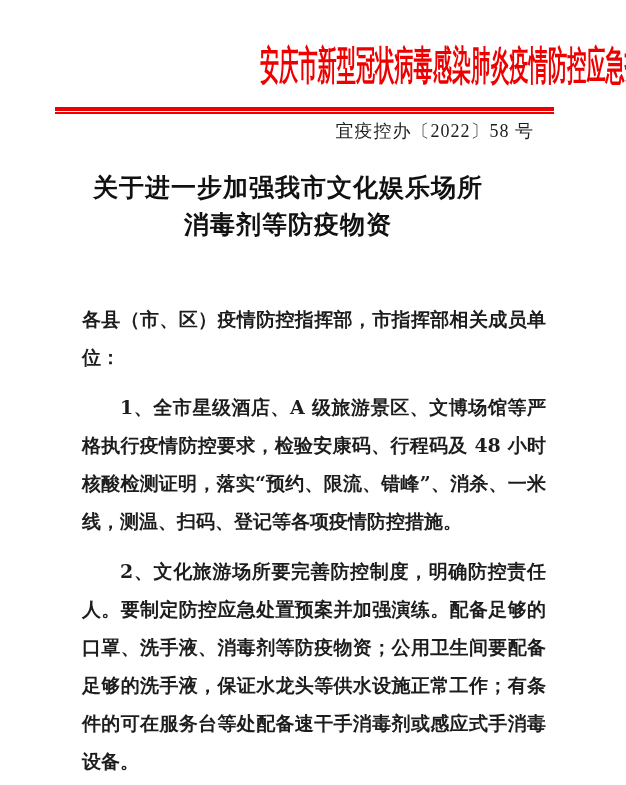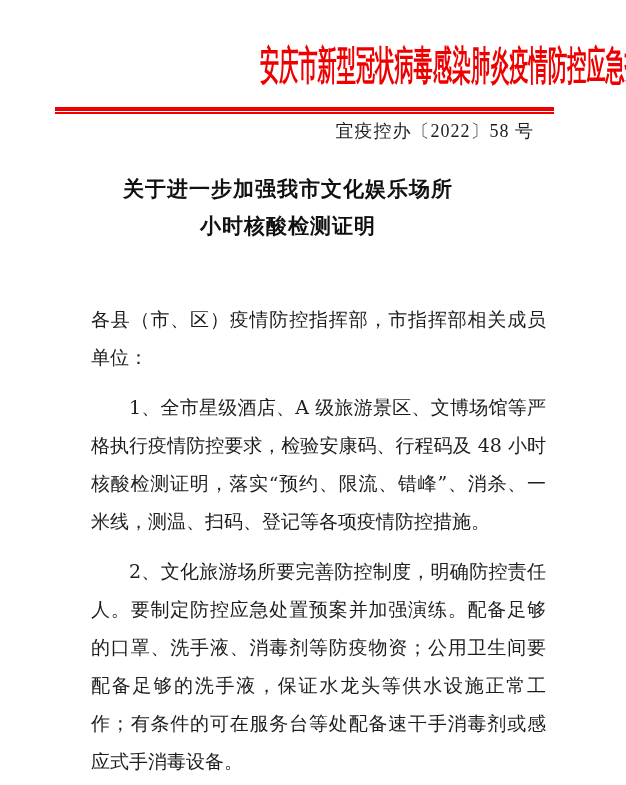--- a/index.html
+++ b/index.html
@@ -65,61 +65,62 @@
     white-space: nowrap;
     font-family: Liberation Serif, serif;
   }
   
   .notice-title {
     position: absolute;
     top: 171px;
     left: 0;
     width: 576px;
     text-align: center;
-    font-family: Liberation Serif, serif;
+    font-family: Liberation Mono, monospace;
     font-weight: 700;
-    font-size: 21px;
+    font-size: 25px;
     line-height: 37px;
     letter-spacing: 1px;
     color: var(--title-black);
   }
   
   .doc-body {
     position: absolute;
     top: 300px;
     left: 82px;
     width: 464px;
     font-size: 19px;
     line-height: 38px;
     text-align: justify;
     color: var(--body-text);
   }
   .doc-body p {
-    margin: 0 0 12px 9px;
+    margin: 0 0 12px 0;
+    font-weight: bold;
   }
   .doc-body p.indent {
     text-indent: 38px;
   }
 </style>
 </head>
 <body>
 
 <div class="page">
 
   <div class="red-header">
     <span class="red-header-text">安庆市新型冠状病毒感染肺炎疫情防控应急指挥部办公室</span>
   </div>
 
   <div class="red-line"></div>
 
   <div class="doc-number">宜疫控办〔2022〕58 号</div>
 
   <div class="notice-title">
     <div>关于进一步加强我市文化娱乐场所</div>
-    <div>小时核酸检测证明</div>
+    <div>消毒剂等防疫物资</div>
   </div>
 
   <div class="doc-body">
     <p class="salutation">各县（市、区）疫情防控指挥部，市指挥部相关成员单位：</p>
     <p class="indent">1、全市星级酒店、A 级旅游景区、文博场馆等严格执行疫情防控要求，检验安康码、行程码及 48 小时核酸检测证明，落实“预约、限流、错峰”、消杀、一米线，测温、扫码、登记等各项疫情防控措施。</p>
     <p class="indent">2、文化旅游场所要完善防控制度，明确防控责任人。要制定防控应急处置预案并加强演练。配备足够的口罩、洗手液、消毒剂等防疫物资；公用卫生间要配备足够的洗手液，保证水龙头等供水设施正常工作；有条件的可在服务台等处配备速干手消毒剂或感应式手消毒设备。</p>
   </div>
 
 </div>
 

